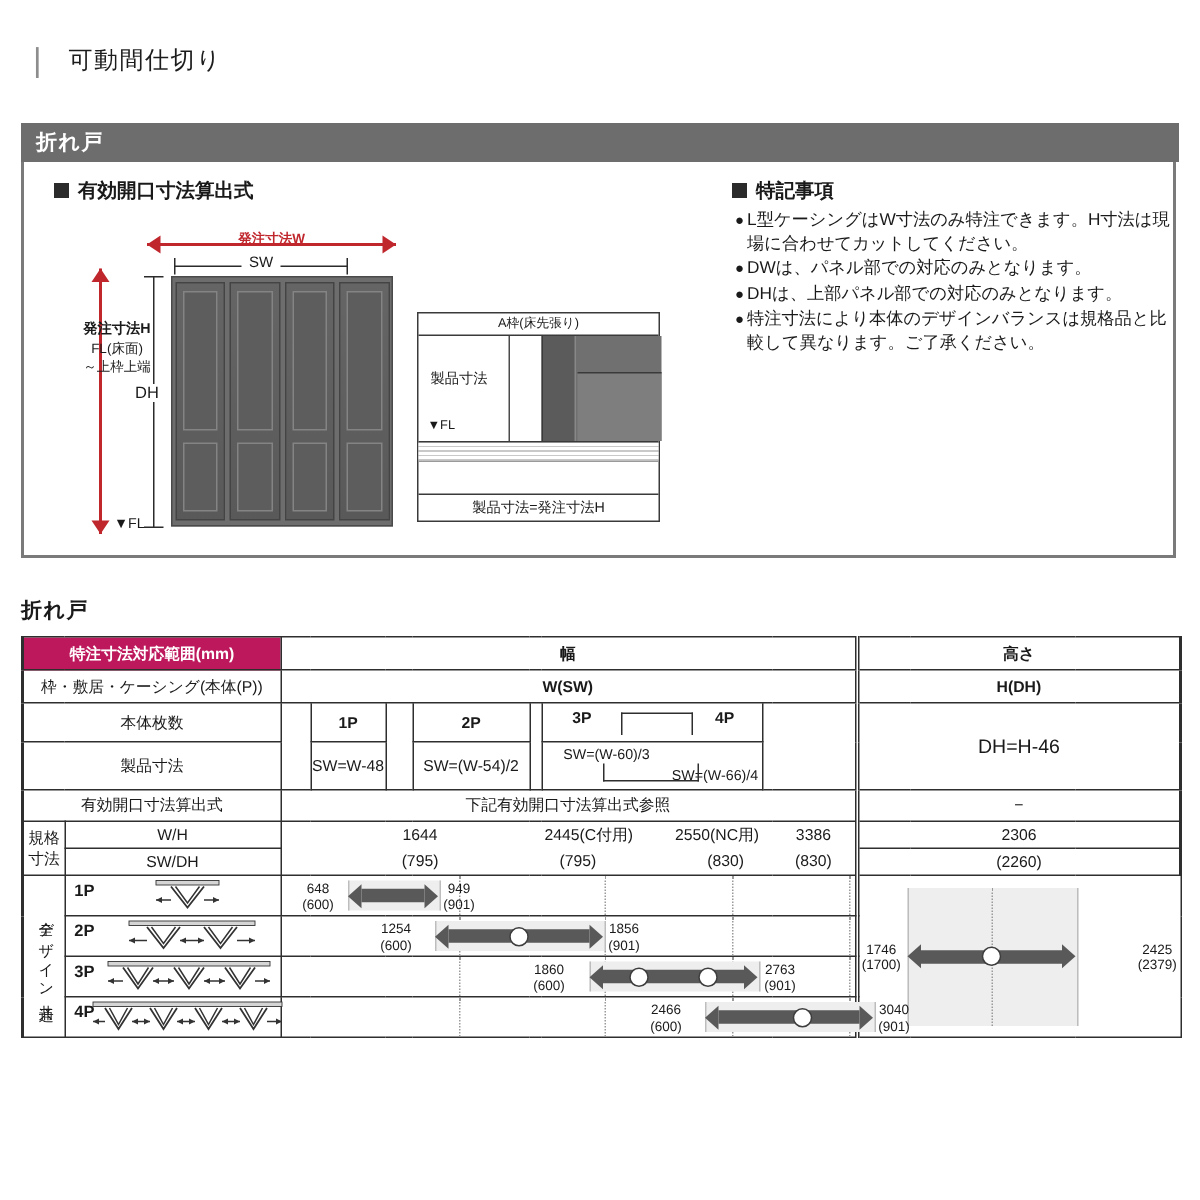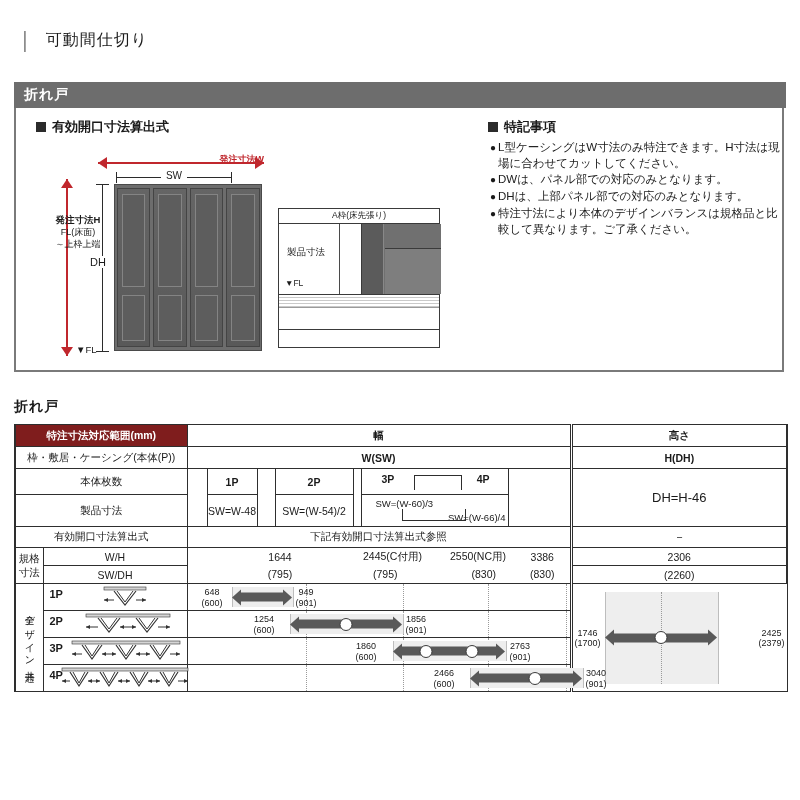--- a/index.html
+++ b/index.html
@@ -38,21 +38,21 @@
   .leaf{flex:1;margin:3px 1.5px;background:linear-gradient(180deg,#656565,#595959);border:1px solid #444;box-sizing:border-box;position:relative;}
   .leaf::before{content:"";position:absolute;left:4px;right:4px;top:5px;height:58%;border:1px solid #848484;background:#5d5d5d;}
   .leaf::after{content:"";position:absolute;left:4px;right:4px;bottom:5px;height:28%;border:1px solid #848484;background:#5d5d5d;}
 
   
   #dim-w{position:absolute;left:60px;top:21px;width:166px;height:12px;}
   #dim-w .line{position:absolute;left:0;right:0;top:5px;height:2px;background:#c0272d;}
   #dim-w .ar-l,#dim-w .ar-r{position:absolute;top:0;width:0;height:0;border-top:6px solid transparent;border-bottom:6px solid transparent;}
   #dim-w .ar-l{left:0;border-right:9px solid #c0272d;}
   #dim-w .ar-r{right:0;border-left:9px solid #c0272d;}
-  #dim-w-label{position:absolute;left:0;right:0;top:-4px;text-align:right;font-size:9px;font-weight:bold;color:#c0272d;}
+  #dim-w-label{position:absolute;left:0;right:0;top:-4px;text-align:center;font-size:9px;font-weight:bold;color:#c0272d;}
 
   
   #dim-sw{position:absolute;left:78px;top:36px;width:88px;height:10px;padding-left:28px;}
   #dim-sw .line{position:absolute;left:0;right:0;top:5px;height:1px;background:#2b2b2b;}
   #dim-sw .cap-l,#dim-sw .cap-r{position:absolute;top:0;width:1px;height:11px;background:#2b2b2b;}
   #dim-sw .cap-l{left:0;} #dim-sw .cap-r{right:0;}
   #dim-sw-label{position:absolute;left:0;right:0;top:-2px;text-align:center;font-size:10px;background:#fff;width:26px;margin:0 auto;}
 
   
   #dim-h{position:absolute;left:23px;top:43px;width:12px;height:177px;}
@@ -82,21 +82,21 @@
   #sec-label{position:absolute;left:8px;top:22px;font-size:9.5px;}
   #sec-fl{position:absolute;left:6px;top:54px;font-size:8.5px;}
   #sec-floor{position:absolute;left:0;top:85px;width:100%;height:12px;border-top:1px solid #3a3a3a;border-bottom:1px solid #9a9a9a;background:repeating-linear-gradient(180deg,#fff 0 2px,#c9c9c9 2px 3px);}
   #sec-gap{position:absolute;left:0;top:97px;width:100%;height:23px;border-bottom:1px solid #3a3a3a;}
   #sec-foot{position:absolute;left:0;bottom:0;width:100%;height:18px;display:flex;align-items:center;justify-content:center;font-size:9.5px;}
 
   
   #table-heading{position:absolute;left:14px;top:398px;font-size:14px;font-weight:bold;letter-spacing:1px;}
   #spec-table{position:absolute;left:14px;top:424px;width:772px;border-collapse:collapse;table-layout:fixed;}
   #spec-table td{border:1px solid #2e2e2e;font-size:10.5px;text-align:center;vertical-align:middle;padding:0;color:#1a1a1a;}
-  .hdr-dark{background:#7f1d1d;color:#fff !important;font-weight:bold;font-size:11.5px;height:21px;}
+  .hdr-dark{background:#be185d;color:#fff !important;font-weight:bold;font-size:11.5px;height:21px;}
   .hdr-big{font-size:15px;font-weight:bold;}
   .lbl{font-size:10.5px;}
   .thick-l{border-left:2px solid #2e2e2e !important;}
   .thick-r{border-right:2px solid #2e2e2e !important;}
   .dbl-l{border-left:3px double #2e2e2e !important;}
   .nb{border:none !important;}
   .formula{font-size:9.5px;}
   .p-cell{font-size:12.5px;font-weight:bold;}
 
   
@@ -206,20 +206,21 @@
       <span id="sec-vline"></span>
       <div id="sec-dark">
         <span class="sp1"></span>
         <span class="sp2"></span>
       </div>
       <div id="sec-label">製品寸法</div>
       <div id="sec-fl">▼FL</div>
     </div>
     <div id="sec-floor"></div>
     <div id="sec-gap"></div>
+    <div id="sec-foot">製品寸法=発注寸法H</div>
   </div>
 </div>
 
 <div id="table-heading">折れ戸</div>
 
 <table id="spec-table">
   <colgroup>
     <col style="width:28px">
       <col style="width:144px">
     <col style="width:20px">

